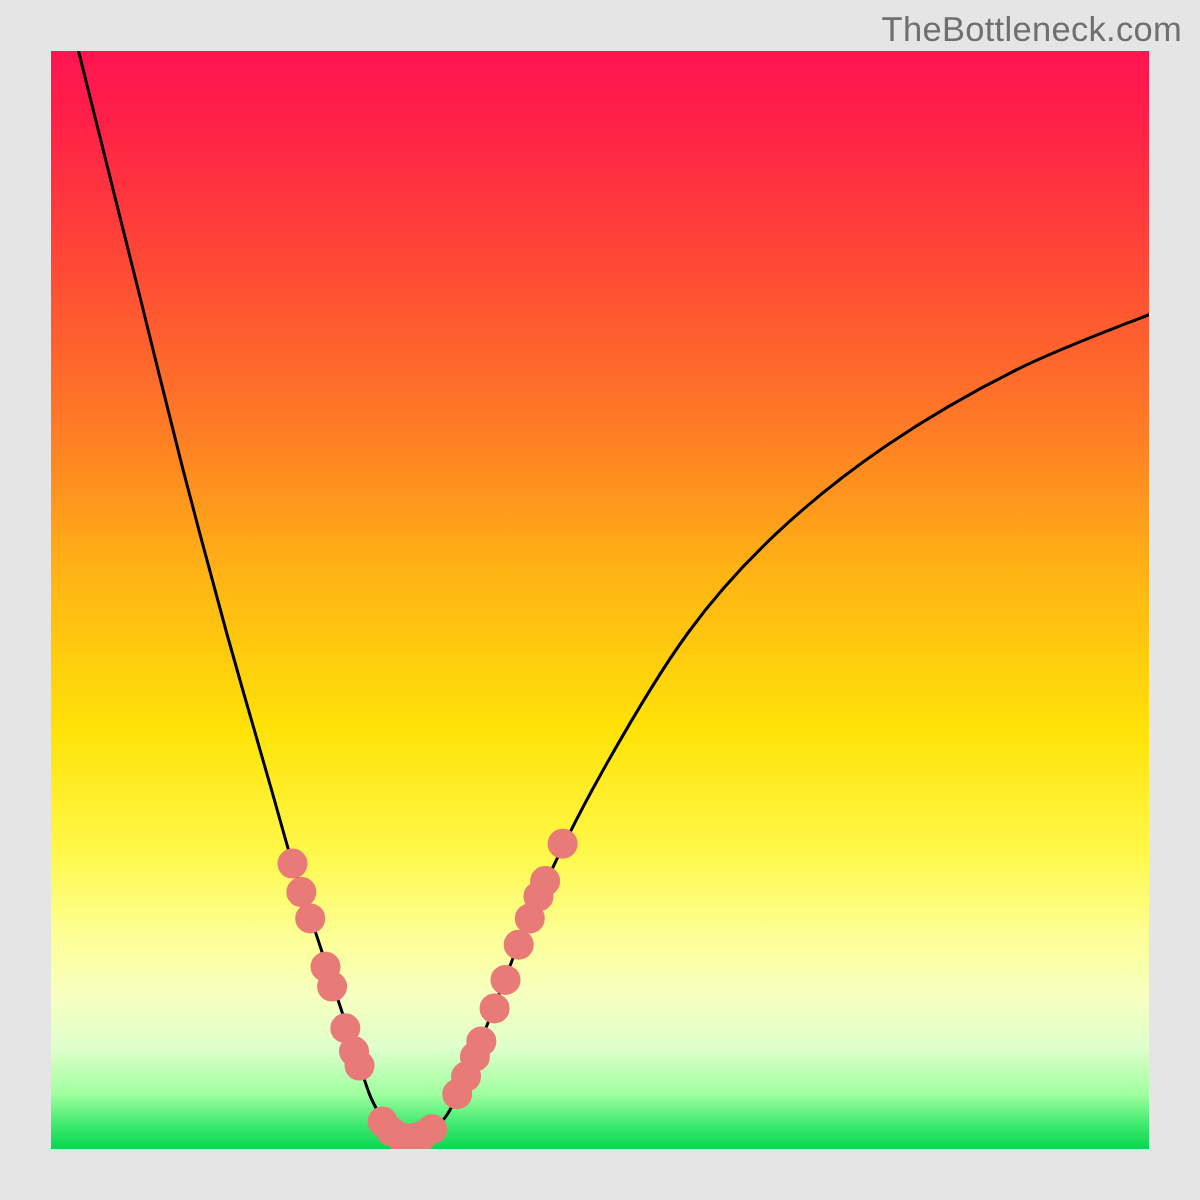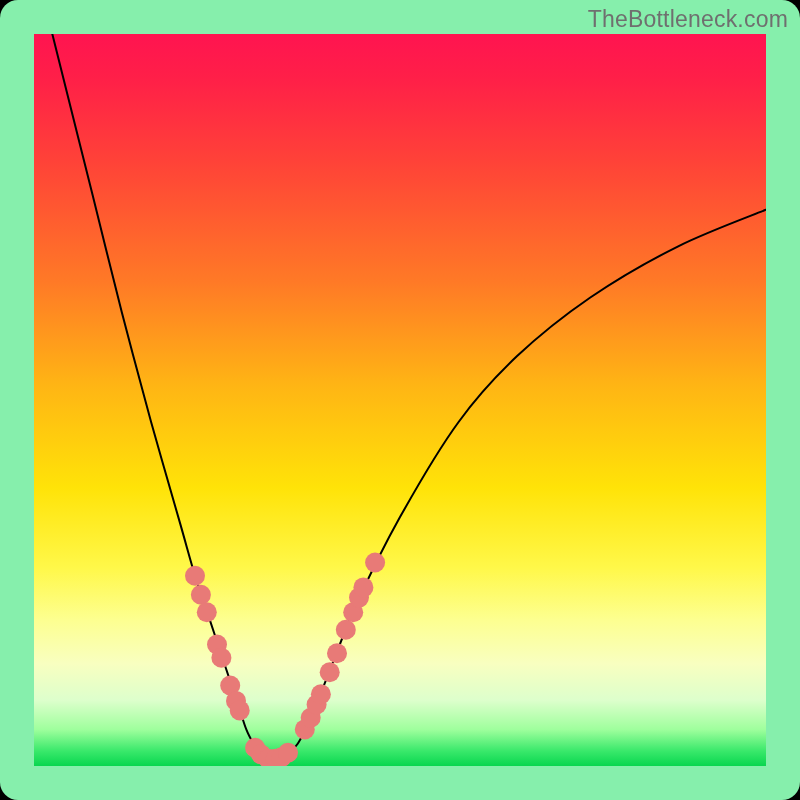--- a/index.html
+++ b/index.html
@@ -7,22 +7,21 @@
     padding: 0;
     width: 800px;
     height: 800px;
     background: #000;
     overflow: hidden;
     font-family: Arial, Helvetica, sans-serif;
   }
   .frame {
     position: absolute;
     inset: 0;
-    background: #86efac;
-    border-radius: 18px;
+    background: #e5e5e5;
   }
   .plot {
     position: absolute;
     left: 34px;
     top: 34px;
     width: 732px;
     height: 732px;
     overflow: hidden;
   }
   .gradient {

